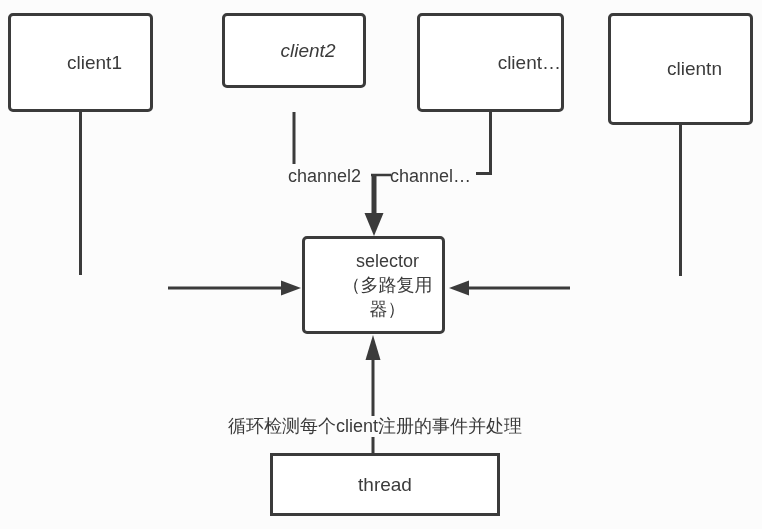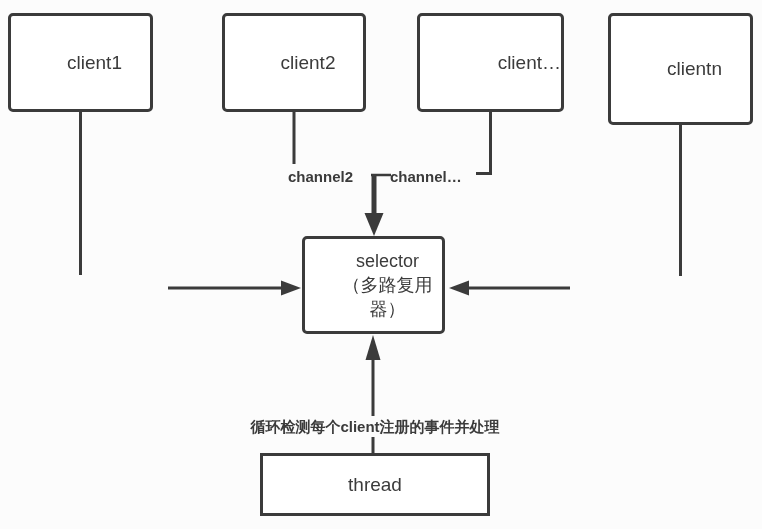--- a/index.html
+++ b/index.html
@@ -15,27 +15,27 @@
     color:var(--text);overflow:hidden;
   }
   .node{
     position:absolute;box-sizing:border-box;
     border:3px solid var(--stroke);background:var(--node-fill);
     display:flex;align-items:center;justify-content:center;
     font-size:19px;text-align:center;
   }
   .rounded{border-radius:5px;padding-left:28px;}
   .node-client1{left:8px;top:13px;width:145px;height:99px;}
-  .node-client2{left:222px;top:13px;width:144px;height:99px;}
+  .node-client2{left:222px;top:13px;width:144px;height:75px;font-style:italic;}
   .node-client-more{left:417px;top:13px;width:147px;height:99px;justify-content:flex-end;}
   .node-clientn{left:608px;top:13px;width:145px;height:112px;}
   .node-selector{left:302px;top:236px;width:143px;height:98px;font-size:18px;line-height:24px;white-space:pre-line;}
-  .node-thread{left:260px;top:453px;width:230px;height:63px;}
+  .node-thread{left:270px;top:453px;width:230px;height:63px;}
   .edge-label{
-    position:absolute;font-size:15px;line-height:21px;white-space:nowrap;color:var(--text);font-weight:bold;
+    position:absolute;font-size:18px;line-height:21px;white-space:nowrap;color:var(--text);
   }
   .lbl-channel1{left:40px;top:277px;}
   .lbl-channel2{left:288px;top:166px;}
   .lbl-channel-more{left:390px;top:166px;}
   .lbl-channeln{left:572px;top:277px;}
   .lbl-loop{left:375px;top:404px;transform:translateX(-50%);background:var(--bg);padding:0 3px;margin-top:12px;}
   svg.connectors{position:absolute;left:0;top:0;width:762px;height:529px;}
   svg .ln{stroke:var(--stroke);fill:none;}
   svg .hd{fill:var(--stroke);stroke:none;}
 </style>

